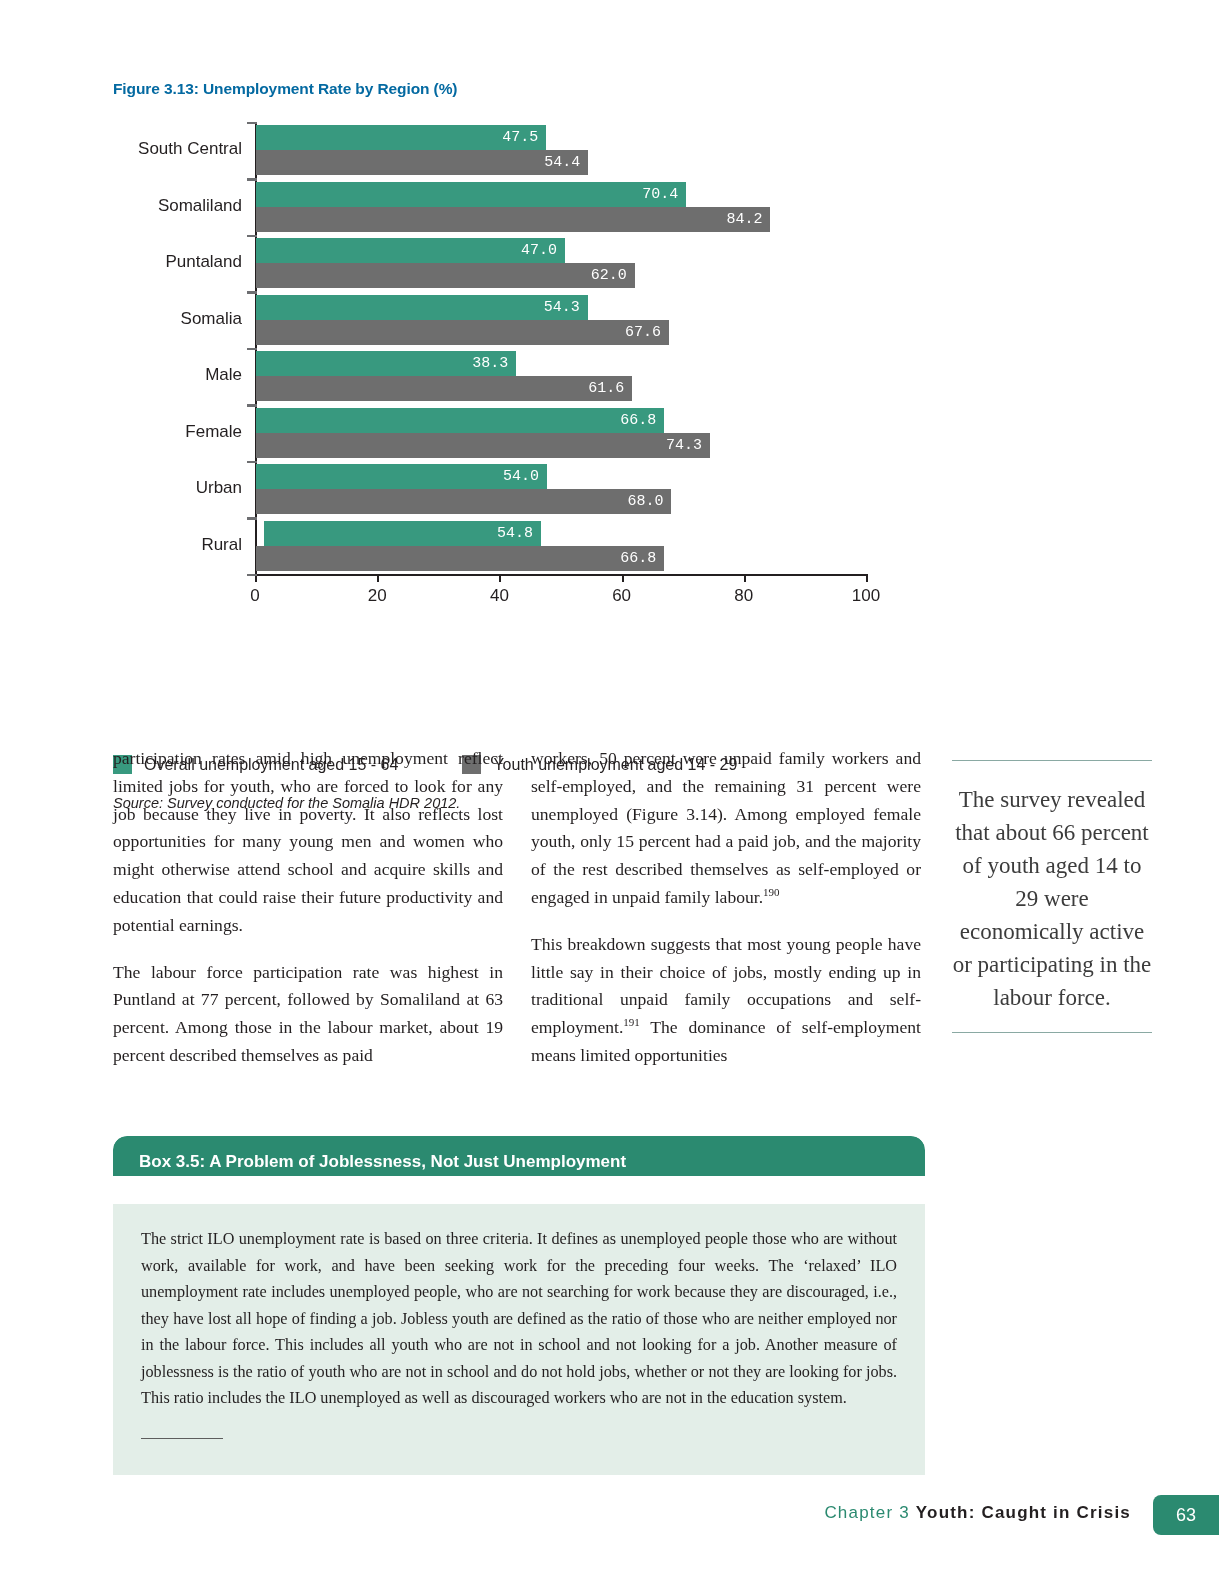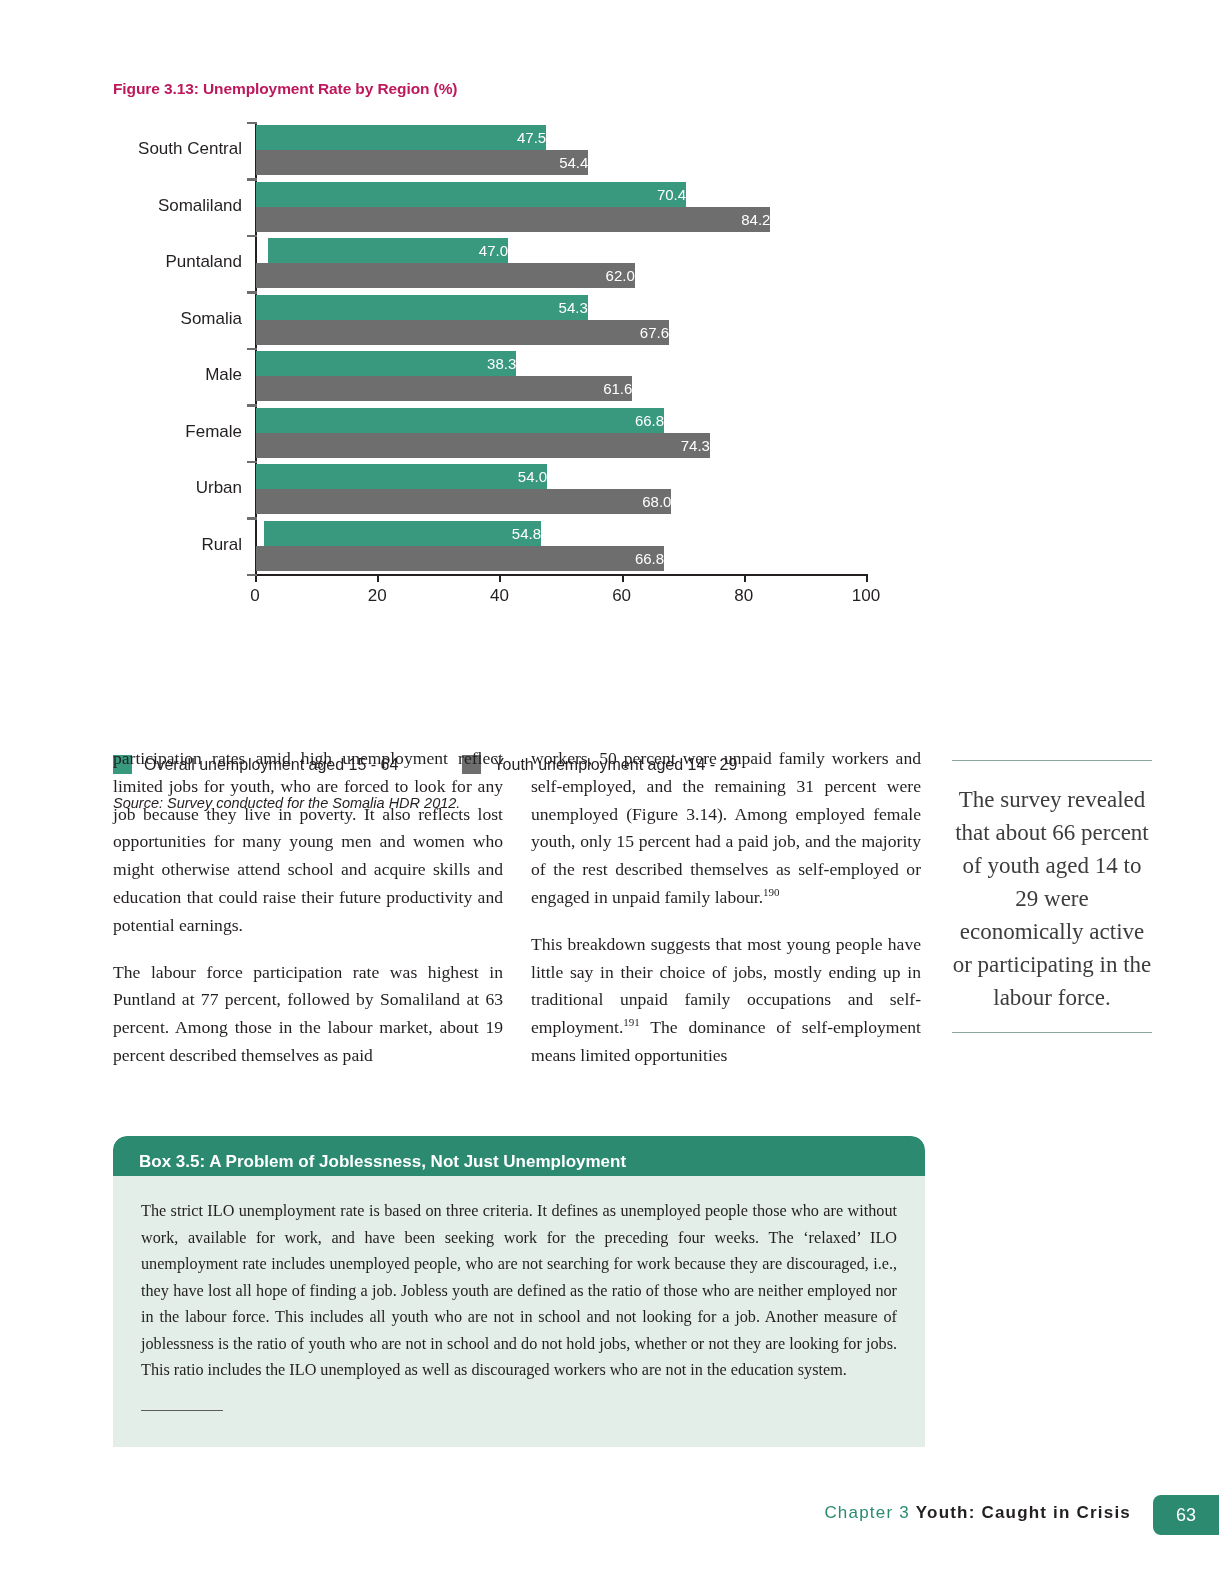--- a/index.html
+++ b/index.html
@@ -10,21 +10,21 @@
     font-family: "Liberation Sans", sans-serif;
     color: #231f20;
     position: relative;
     overflow: hidden;
   }
 
   
   .figure-title{
     position:absolute; left:113px; top:80px;
     font-family:"Liberation Sans", sans-serif;
-    font-weight:700; font-size:15.5px; color:#be185d;
+    font-weight:700; font-size:15.5px; color:#0369a1;
     letter-spacing:-0.1px;
   }
 
   .chart{
     position:absolute; left:113px; top:122px;
     width:800px; height:500px;
   }
 
   .plot{
     position:absolute; left:142px; top:0px;
@@ -52,22 +52,22 @@
   }
 
   .group{ position:absolute; left:1px; }
   .bar{
     position:absolute; height:25px;
     display:flex; align-items:center; justify-content:flex-end;
   }
   .bar.teal{ background:#38997f; }
   .bar.gray{ background:#6e6e6e; }
   .bar .val{
-    color:#ffffff; font-size:15px; padding-right:0;
-    font-family:Liberation Sans, sans-serif; white-space:nowrap;
+    color:#ffffff; font-size:15px; padding-right:8px;
+    font-family:Liberation Mono, monospace; white-space:nowrap;
   }
   .catlabel{
     position:absolute; right:100%; margin-right:14px;
     font-size:17px; color:#231f20; white-space:nowrap;
     font-family:"Liberation Sans", sans-serif;
   }
 
   .legend{
     position:absolute; left:113px; top:755px; width:800px;
     display:flex; align-items:center; font-size:16px;
@@ -121,20 +121,21 @@
     padding:16px 26px 4px 26px;
     border-radius:14px 14px 0 0;
   }
   .box-body{
     background:#e3eee8;
     padding:22px 28px 26px 28px;
     font-family:"Liberation Serif", serif;
     font-size:16.2px; line-height:26.5px;
     text-align:justify; color:#231f20;
     min-height:250px;
+    margin-top:28px;
   }
   .box-rule{
     width:82px; height:1.5px; background:#5d5d5d;
     margin:26px 0 10px 0;
   }
   .box-source{
     font-style:italic; font-size:16px;
     font-family:"Liberation Serif", serif;
   }
 
@@ -201,21 +202,21 @@
             <span class="val">70.4</span>
           </div>
           <div class="bar gray" style="top: 25px; left: 0px; width: 514.462px;">
             <span class="val">84.2</span>
           </div>
         </div>
         <div class="group" style="top: 116px; height: 50px; width: 612px;">
           <div class="ygroup-tick" style="top: -3px;"></div>
           <div class="ygroup-tick" style="top: 53px;"></div>
           <div class="catlabel" style="top: 14px;">Puntaland</div>
-          <div class="bar teal" style="top: 0px; left: 12px; width: 240px;">
+          <div class="bar teal" style="top: 0px; left: 0px; width: 309px;">
             <span class="val">47.0</span>
           </div>
           <div class="bar gray" style="top: 25px; left: 0px; width: 378.82px;">
             <span class="val">62.0</span>
           </div>
         </div>
         <div class="group" style="top: 172.5px; height: 50px; width: 612px;">
           <div class="ygroup-tick" style="top: -3px;"></div>
           <div class="ygroup-tick" style="top: 53px;"></div>
           <div class="catlabel" style="top: 14px;">Somalia</div>

